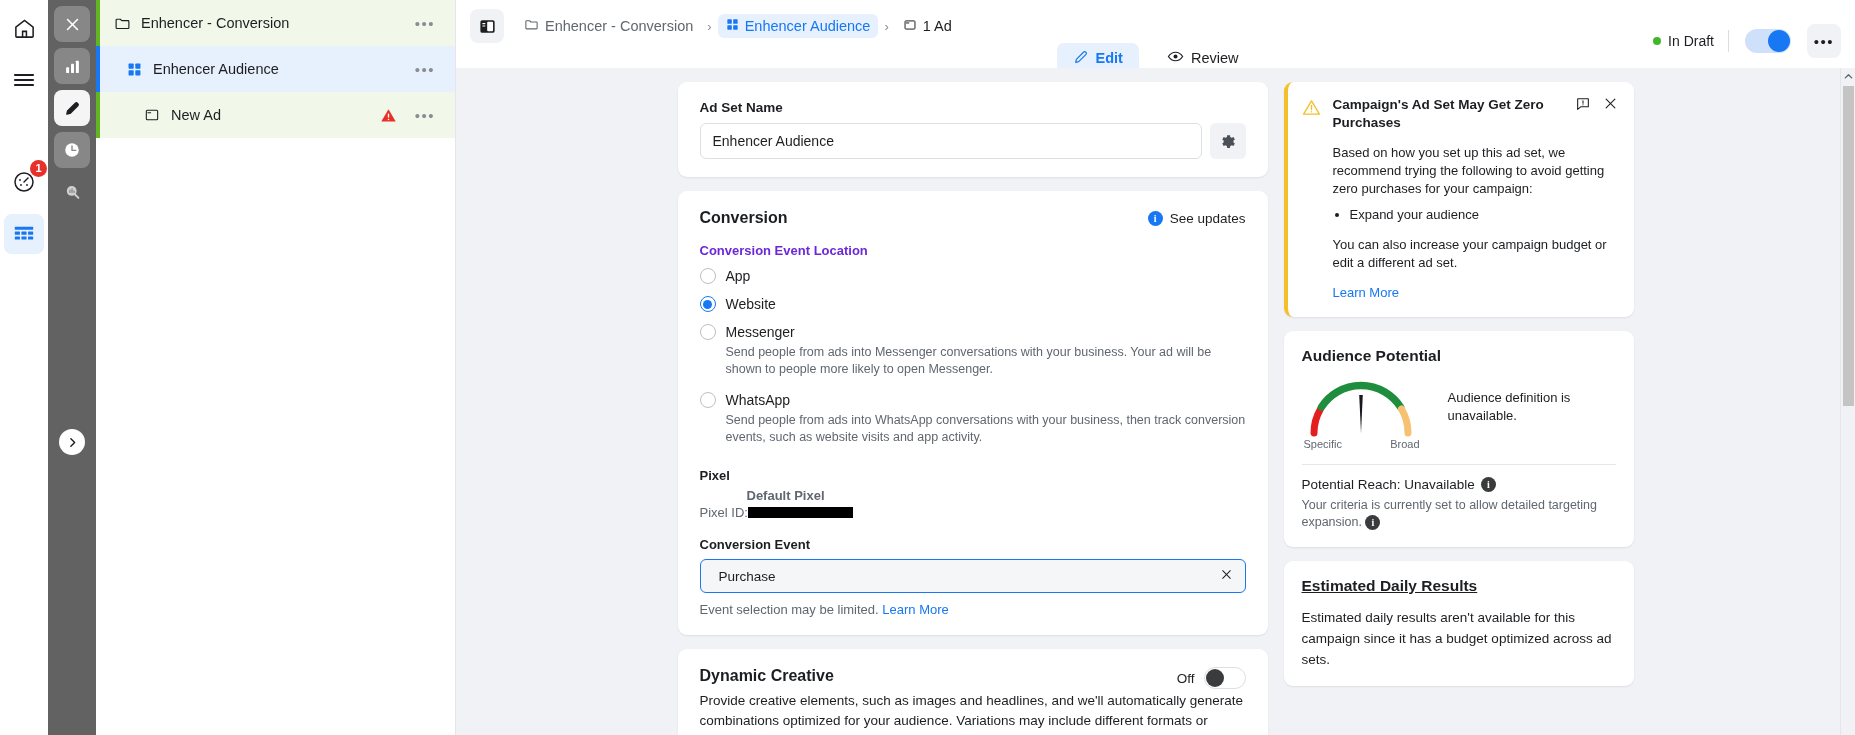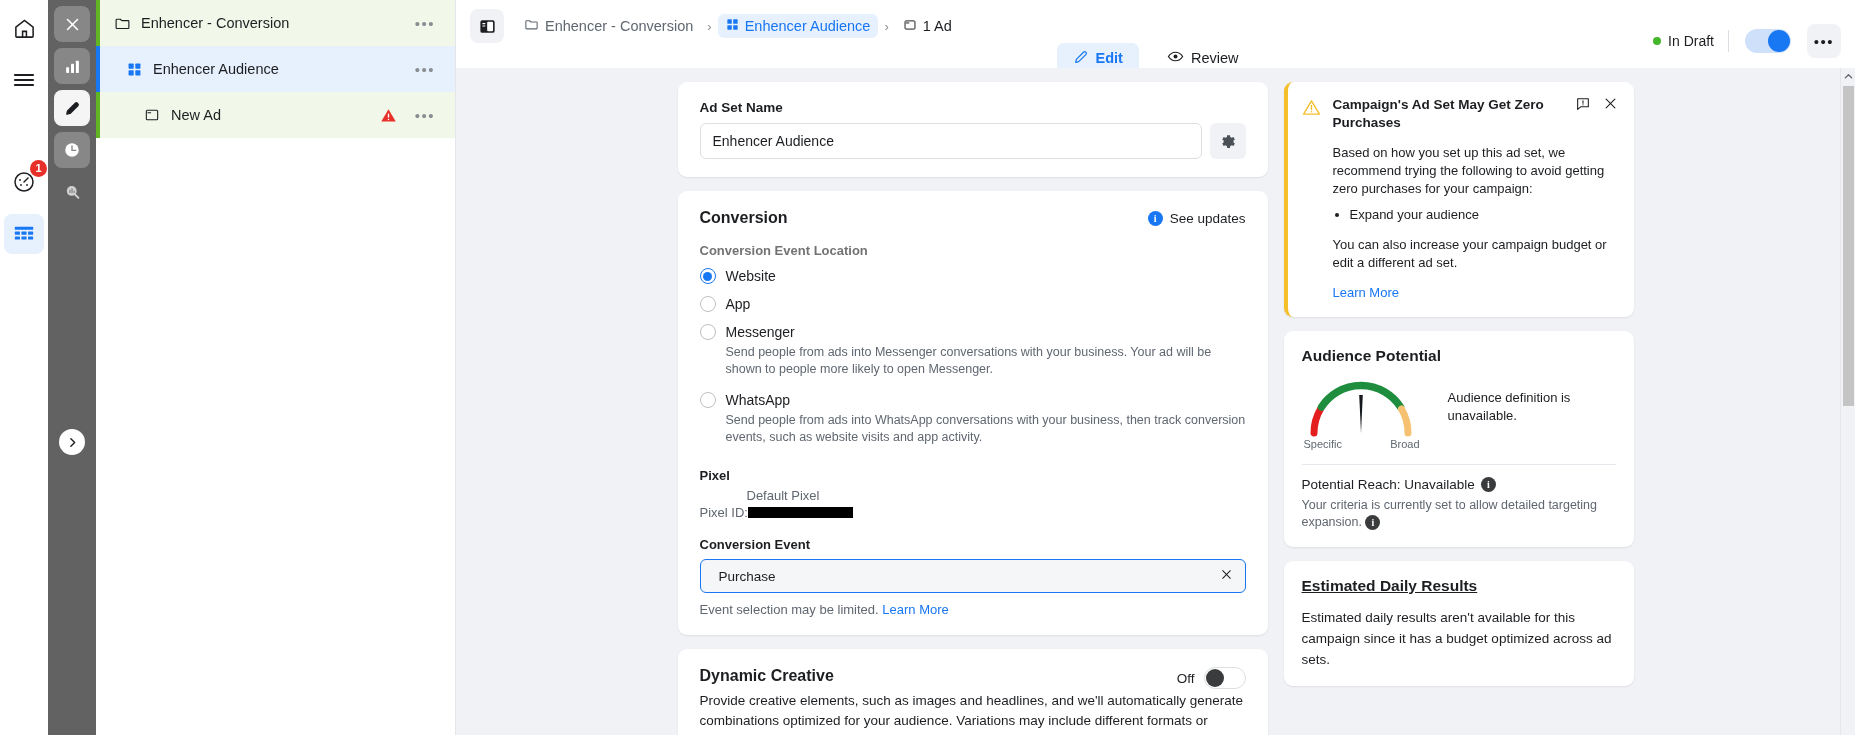--- a/index.html
+++ b/index.html
@@ -151,35 +151,35 @@
   }
   .gear-btn {
     width: 36px; height: 36px; border-radius: 6px; background: #f0f2f5;
     display: flex; align-items: center; justify-content: center; cursor: pointer;
   }
 
   .card-head { display: flex; align-items: center; justify-content: space-between; margin-bottom: 16px; gap: 16px; }
   .card-title { font-size: 16px; font-weight: bold; color: #1c1e21; }
   .see-updates { display: flex; align-items: center; gap: 7px; font-size: 13.5px; color: #1c1e21; cursor: pointer; }
 
-  .sub-lbl { font-size: 13px; font-weight: bold; color: #737373; margin-bottom: 6px; }
+  .sub-lbl { font-size: 13px; font-weight: bold; color: #6d28d9; margin-bottom: 6px; }
   .radio-item { display: flex; margin-bottom: 4px; }
   .radio {
     width: 16px; height: 16px; border-radius: 50%; border: 1px solid #bcc0c4;
     background: #fff; margin-right: 10px; margin-top: 4px; flex: 0 0 16px;
     display: flex; align-items: center; justify-content: center; cursor: pointer;
   }
   .radio.on { border: 1px solid #1877f2; background: #fff; }
   .radio.on::after { content: ""; width: 9px; height: 9px; border-radius: 50%; background: #1877f2; }
   .radio-body { flex: 1; }
   .radio-lbl { font-size: 14px; color: #1c1e21; line-height: 24px; }
   .radio-desc { font-size: 12.5px; color: #606770; line-height: 17px; margin-bottom: 6px; }
 
   .sect-lbl { font-size: 13px; font-weight: bold; color: #1c1e21; margin-top: 16px; }
-  .pixel-name { font-size: 13px; font-weight: normal; color: #606770; margin-top: 5px; padding-left: 47px; }
+  .pixel-name { font-size: 13px; font-weight: bold; color: #606770; margin-top: 5px; padding-left: 47px; }
   .pixel-id { font-size: 13px; color: #606770; margin-top: 2px; display: flex; align-items: center; }
   .redacted { display: inline-block; width: 105px; height: 11px; background: #000; margin-left: 0px; }
 
   .select-box {
     height: 34px; border: 1px solid #1877f2; border-radius: 6px; background: #f5f6f7;
     display: flex; align-items: center; padding: 0 12px 0 18px; margin-top: 7px; cursor: pointer;
   }
   .select-val { flex: 1; font-size: 13.5px; color: #1c1e21; }
   .hint { font-size: 13px; color: #606770; margin-top: 9px; }
   .lnk { color: #1877f2; cursor: pointer; }
@@ -474,29 +474,29 @@
             <span class="card-title">Conversion</span>
             <span class="see-updates">
               <span class="info-dot">i</span>
               <span>See updates</span>
             </span>
           </div>
 
           <div class="sub-lbl">Conversion Event Location</div>
 
           <div class="radio-item">
+            <span class="radio"></span>
+            <span class="radio-body">
+              <div class="radio-lbl">App</div>
+            </span>
+          </div>
+          <div class="radio-item">
             <span class="radio on"></span>
             <span class="radio-body">
               <div class="radio-lbl">Website</div>
-            </span>
-          </div>
-          <div class="radio-item">
-            <span class="radio"></span>
-            <span class="radio-body">
-              <div class="radio-lbl">App</div>
             </span>
           </div>
           <div class="radio-item">
             <span class="radio"></span>
             <span class="radio-body">
               <div class="radio-lbl">Messenger</div>
               <div class="radio-desc">Send people from ads into Messenger conversations with your business. Your ad will be shown to people more likely to open Messenger.</div>
             </span>
           </div>
           <div class="radio-item">

